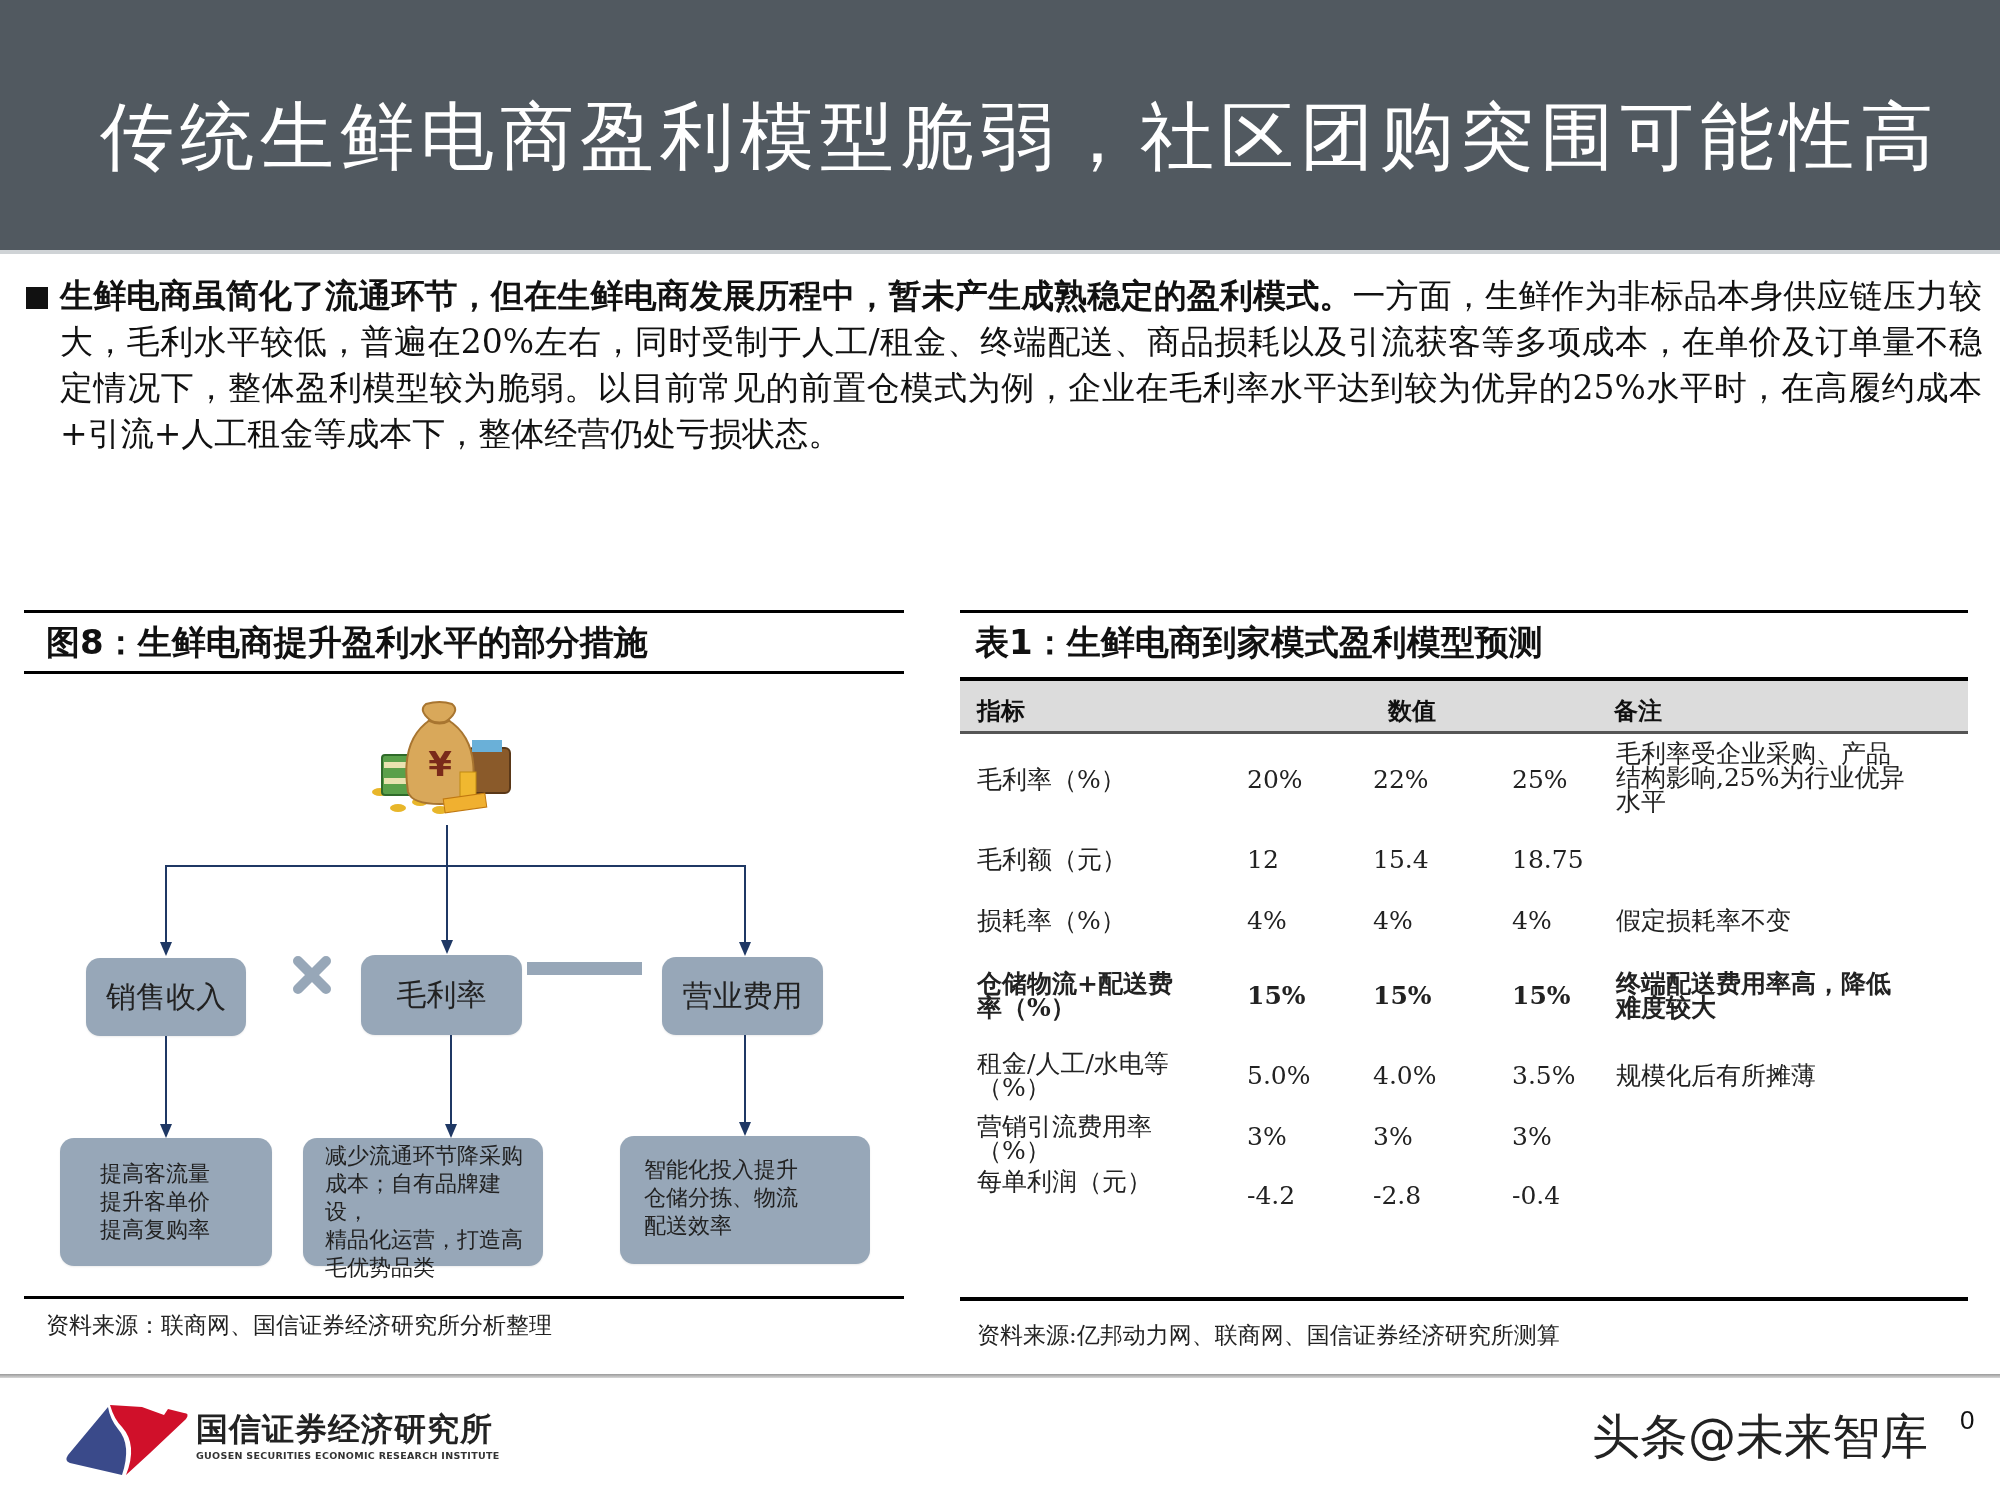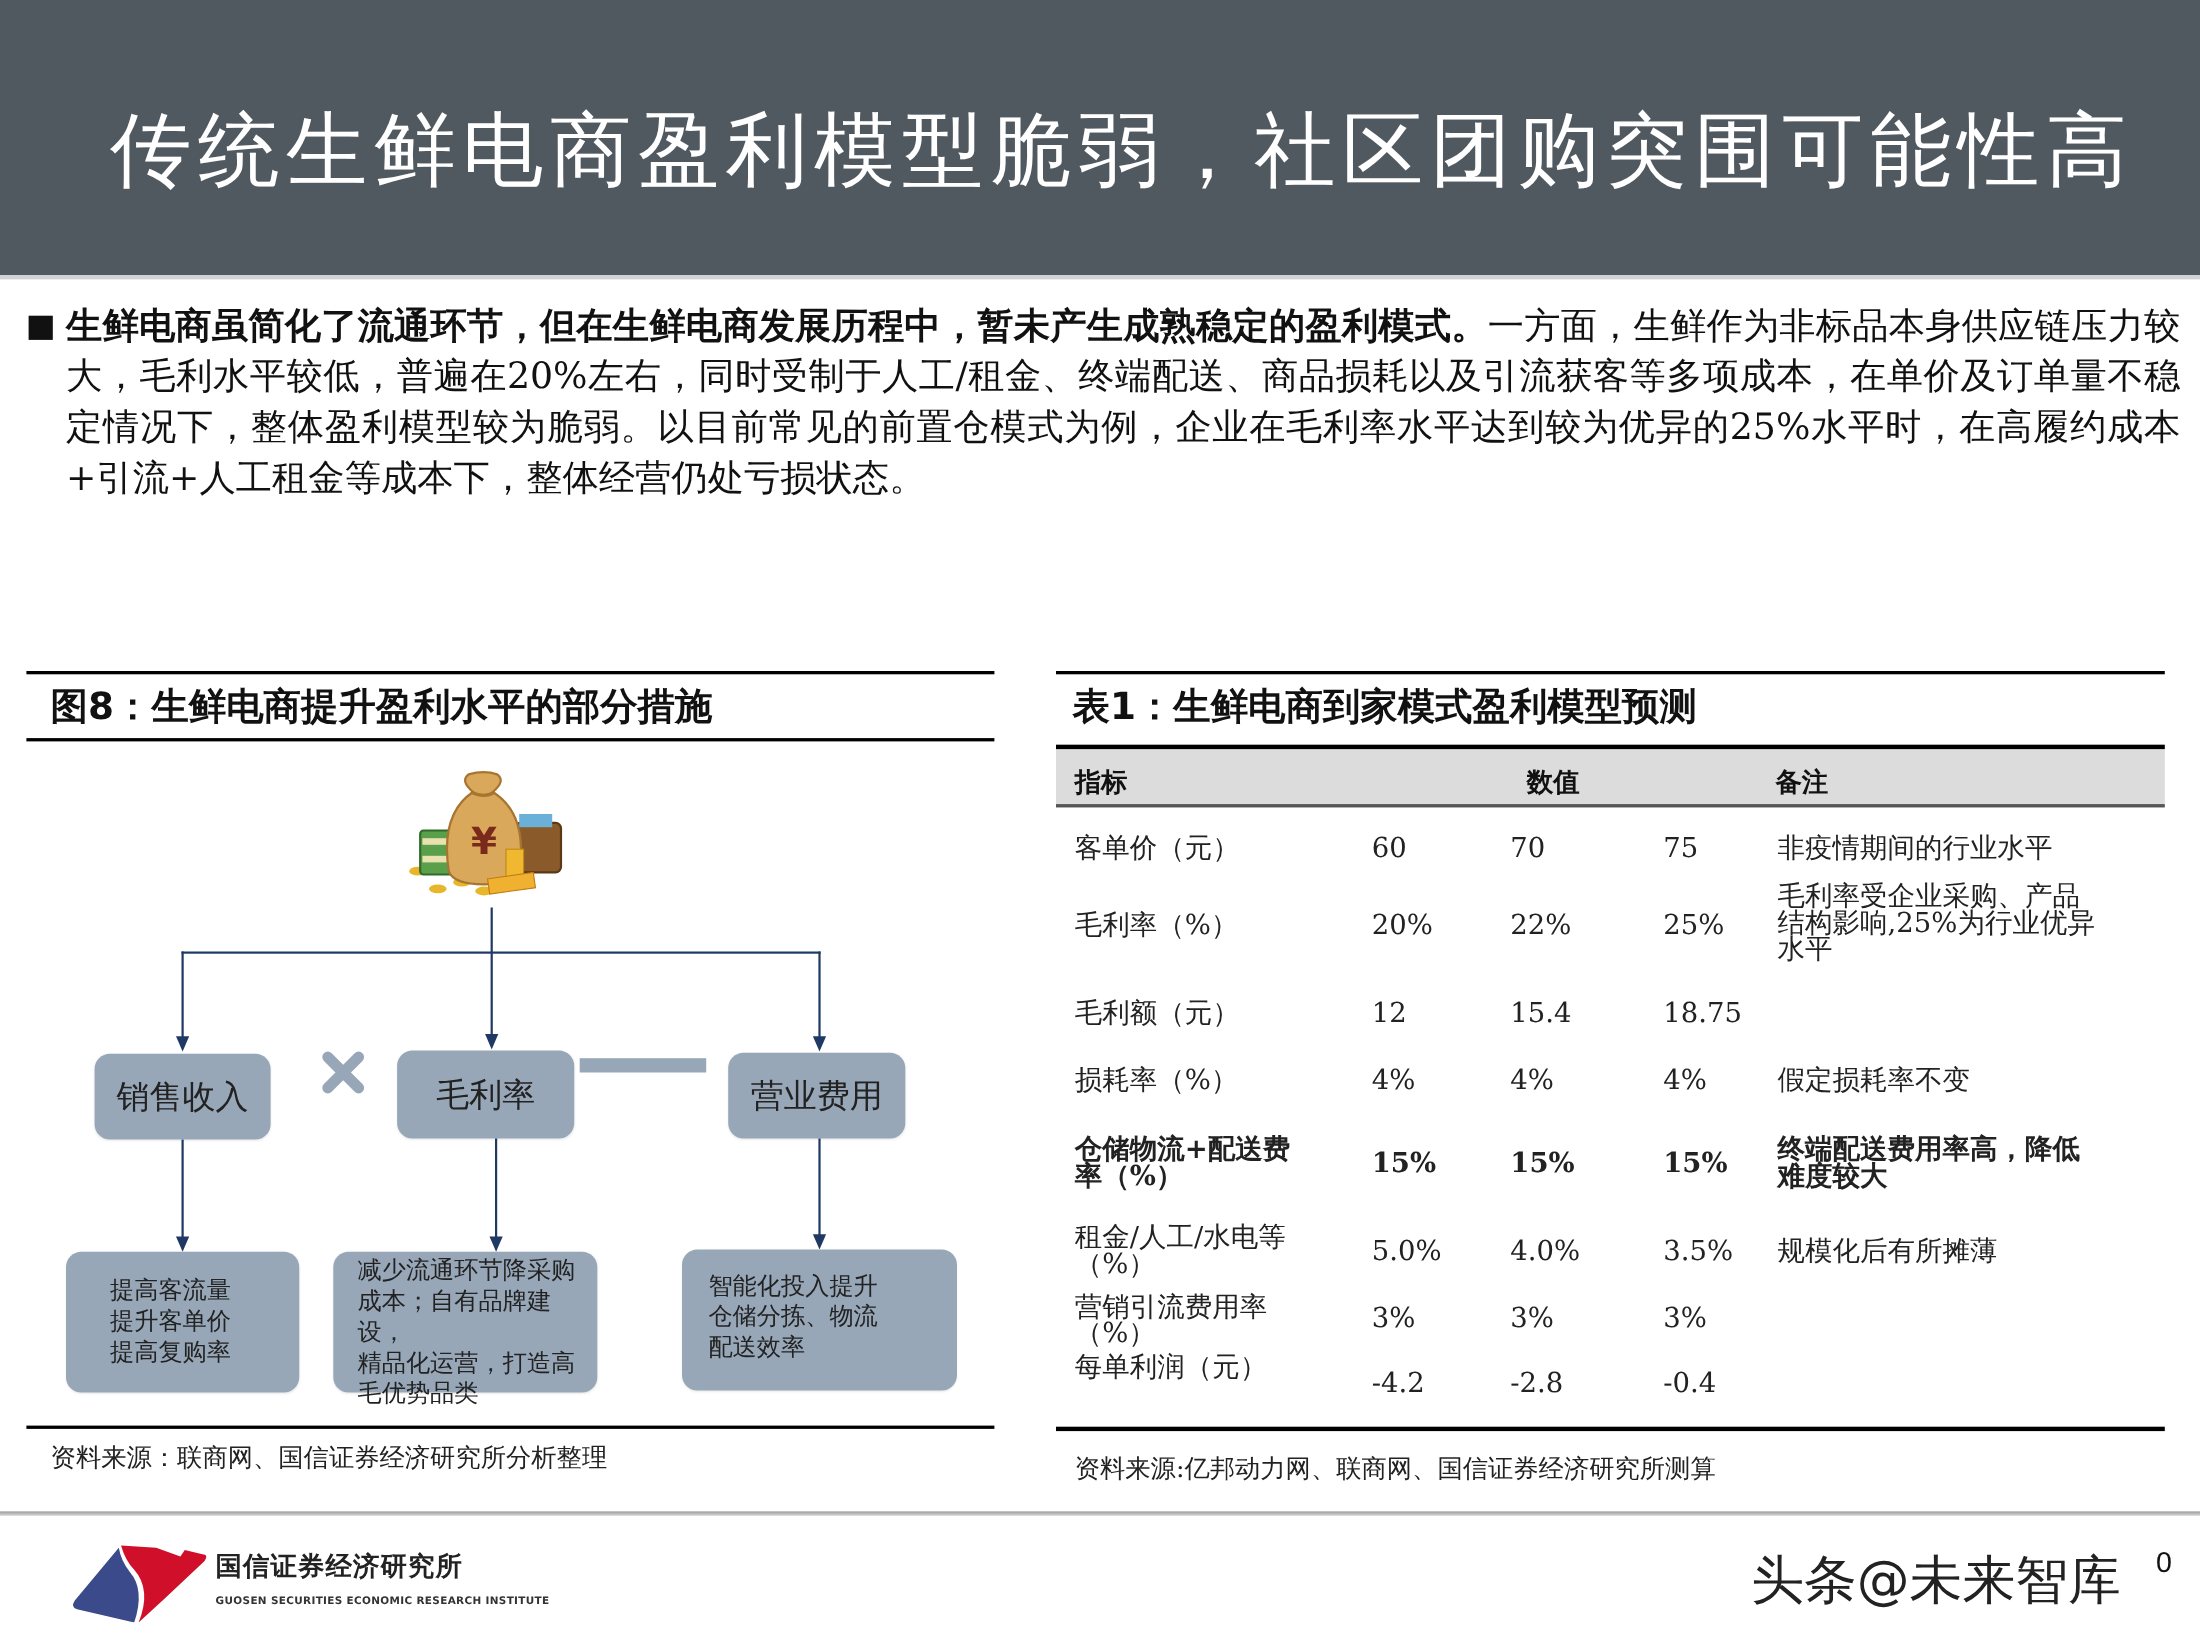--- a/index.html
+++ b/index.html
@@ -35,21 +35,21 @@
   .source { position: absolute; font-size: 23px; font-family: "DejaVu Serif", serif; white-space: nowrap; color: #222; }
 
   .table { position: absolute; left: 960px; top: 677px; width: 1008px; }
   .thead { height: 57px; background: #dcdcdc; border-top: 4px solid #000; border-bottom: 3px solid #555; position: relative; font-family: "DejaVu Sans", sans-serif; font-weight: bold; font-size: 24px; }
   .thead span { position: absolute; top: 14px; }
   .trow { position: relative; font-size: 25px; color: #222; font-family: "DejaVu Serif", serif; }
   .trow .c { position: absolute; white-space: pre-line; line-height: 24px; }
 
   .footer-rule { position: absolute; left: 0; top: 1374px; width: 2000px; height: 4px; background: linear-gradient(#9a9a9a, #d8d8d8); }
   .logo { position: absolute; left: 60px; top: 1395px; width: 130px; height: 80px; }
-  .logo-cn { position: absolute; left: 196px; top: 1408px; font-size: 24px; font-weight: bold; font-family: "DejaVu Sans", sans-serif; color: #222; letter-spacing: 1px; }
+  .logo-cn { position: absolute; left: 196px; top: 1408px; font-size: 32px; font-weight: bold; font-family: "DejaVu Sans", sans-serif; color: #222; letter-spacing: 1px; }
   .logo-en { position: absolute; left: 196px; top: 1450px; font-size: 9.5px; font-weight: bold; font-family: "DejaVu Sans", sans-serif; color: #333; letter-spacing: 0.3px; }
   .watermark { position: absolute; left: 1592px; top: 1405px; font-size: 48px; color: #222; font-family: "DejaVu Sans", sans-serif; white-space: nowrap; }
   .pagenum { position: absolute; left: 1960px; top: 1405px; font-size: 26px; color: #111; font-family: "Liberation Sans", sans-serif; }
 </style>
 </head>
 <body>
 
 <div class="header-band"></div>
 <div class="header-title">传统生鲜电商盈利模型脆弱，社区团购突围可能性高</div>
 <div class="header-shadow"></div>
@@ -134,27 +134,20 @@
 <div class="rule" style="left:960px; top:610px; width:1008px; height:3px;"></div>
 <div class="tbl-title">表1：生鲜电商到家模式盈利模型预测</div>
 
 <div class="table">
   <div class="thead">
     <span style="left:17px;">指标</span>
     <span style="left:428px;">数值</span>
     <span style="left:654px;">备注</span>
   </div>
 
-  <div class="trow" style="height:61px;">
-    <span class="c" style="left:17px; top:25px;">客单价（元）</span>
-    <span class="c" style="left:287px; top:25px;">60</span>
-    <span class="c" style="left:413px; top:25px;">70</span>
-    <span class="c" style="left:552px; top:25px;">75</span>
-    <span class="c" style="left:656px; top:25px;">非疫情期间的行业水平</span>
-  </div>
   <div class="trow" style="height:80px;">
     <span class="c" style="left:17px; top:34px;">毛利率（%）</span>
     <span class="c" style="left:287px; top:34px;text-align:center;">20%</span>
     <span class="c" style="left:413px; top:34px;">22%</span>
     <span class="c" style="left:552px; top:34px;">25%</span>
     <span class="c" style="left:656px; top:8px;">毛利率受企业采购、产品
 结构影响,25%为行业优异
 水平</span>
   </div>
   <div class="trow" style="height:61px;">

